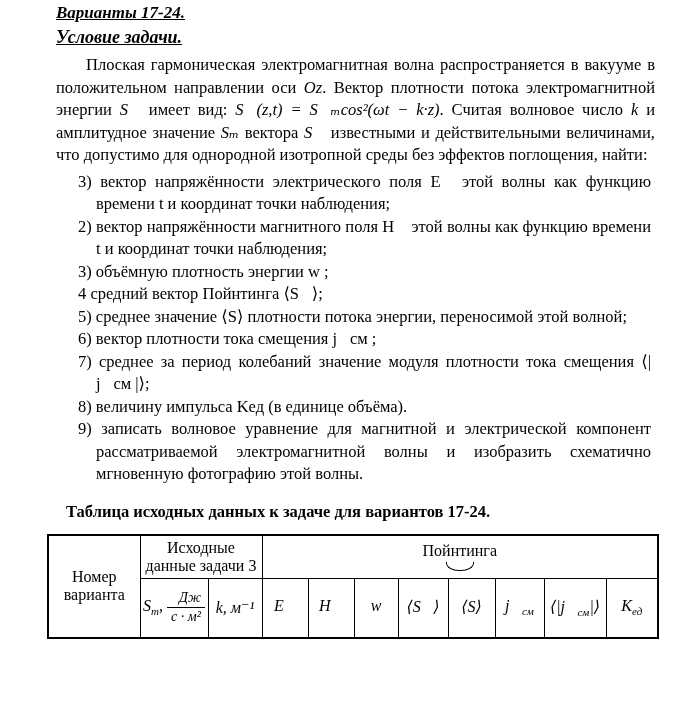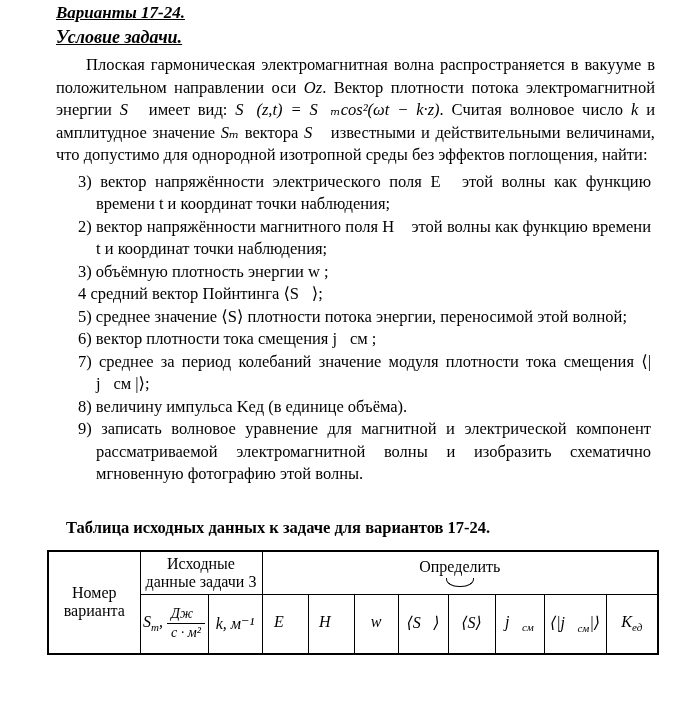--- a/index.html
+++ b/index.html
@@ -34,42 +34,42 @@
 
   .tasks { margin: 4px; padding: 0; }
   .task {
     font-size: 16.5px; line-height: 22.5px;
     text-align: justify;
     padding-left: 36px; text-indent: -18px;
   }
 
   .tbl-caption {
     font-size: 16.5px; font-weight: bold;
-    margin: 32px 0 12px 10px;
+    margin: 16px 0 12px 10px;
   }
 
   table.data {
     border-collapse: collapse;
     table-layout: fixed;
     width: 612px;
     margin-left: -9px;
     border: 2px solid #000;
     font-size: 16px;
   }
   table.data th {
     border: 1px solid #000;
     font-weight: normal;
     text-align: center;
     vertical-align: middle;
     padding: 3px 2px;
     margin-top: 19px;
   }
   th.units { padding: 5px 2px; height: 52px; }
 
-  .frac { display: inline-block; vertical-align: middle; text-align: left; font-size: 14px; font-style: italic; }
+  .frac { display: inline-block; vertical-align: middle; text-align: right; font-size: 14px; font-style: italic; }
   .frac .num { display: block; border-bottom: 1px solid #000; padding: 0 4px 1px; }
   .frac .den { display: block; padding: 1px 4px 0; }
 
   sub.sm { font-size: 11px; }
 
   .brace {
     display: block;
     width: 26px; height: 8px;
     margin: 2px auto 0;
     border: 1px solid #000;
@@ -113,21 +113,21 @@
         <col style="width:47px">
         <col style="width:49px">
       <col style="width:62px">
         <col style="width:52px">
     </colgroup>
     <tbody>
         <tr>
       <th rowspan="2">Номер варианта</th>
       <th colspan="2">Исходные данные задачи 3</th>
       <th colspan="8">
-        <span>Определить</span>
+        <span>Пойнтинга</span>
         <span class="brace"></span>
       </th>
     </tr>
     <tr>
       <th class="units">
         <span class="math"><span>S</span><sub class="sm">m</sub><span>,</span></span>
         <span class="frac">
           <span class="num">Дж</span>
           <span class="den">с · м²</span>
         </span>

